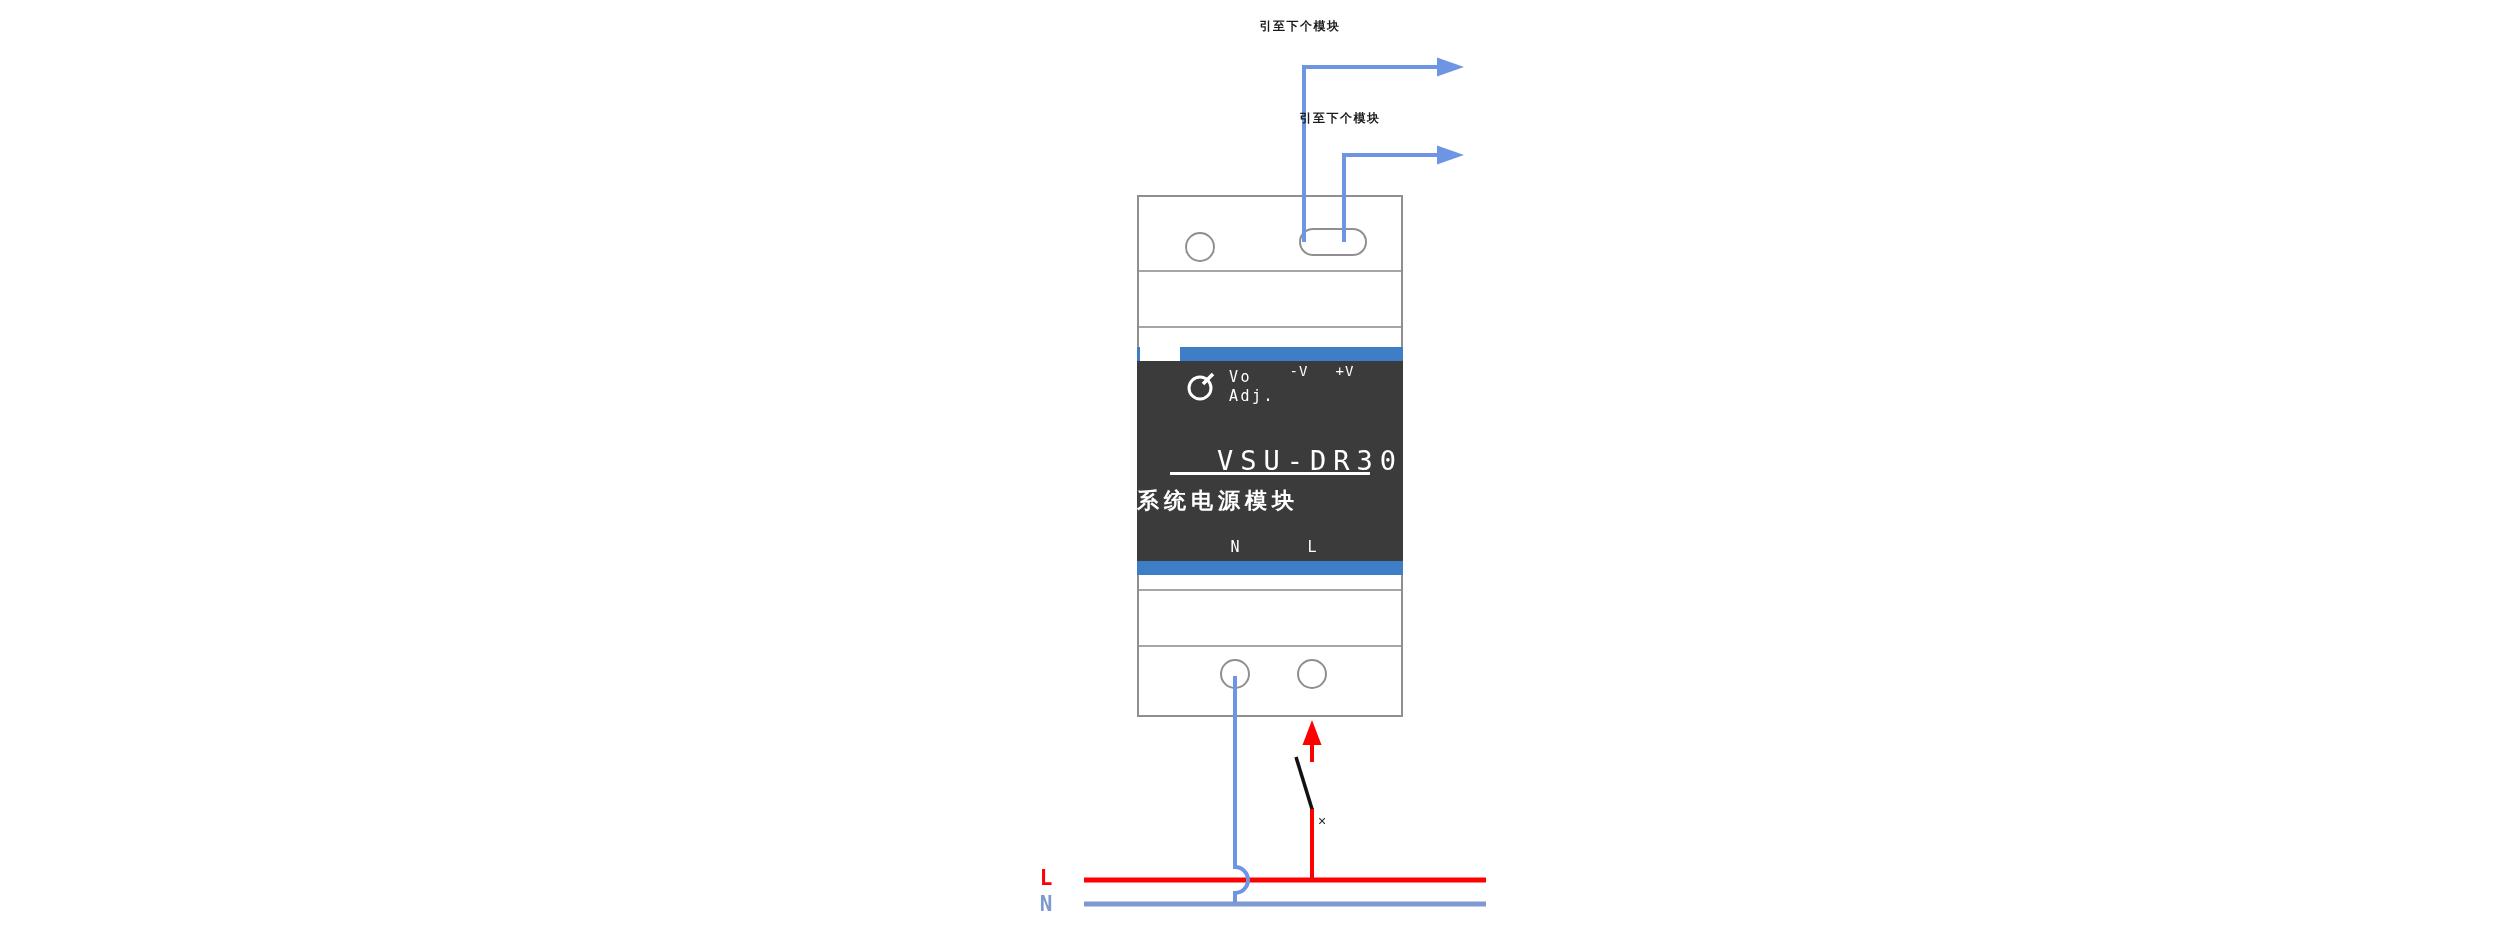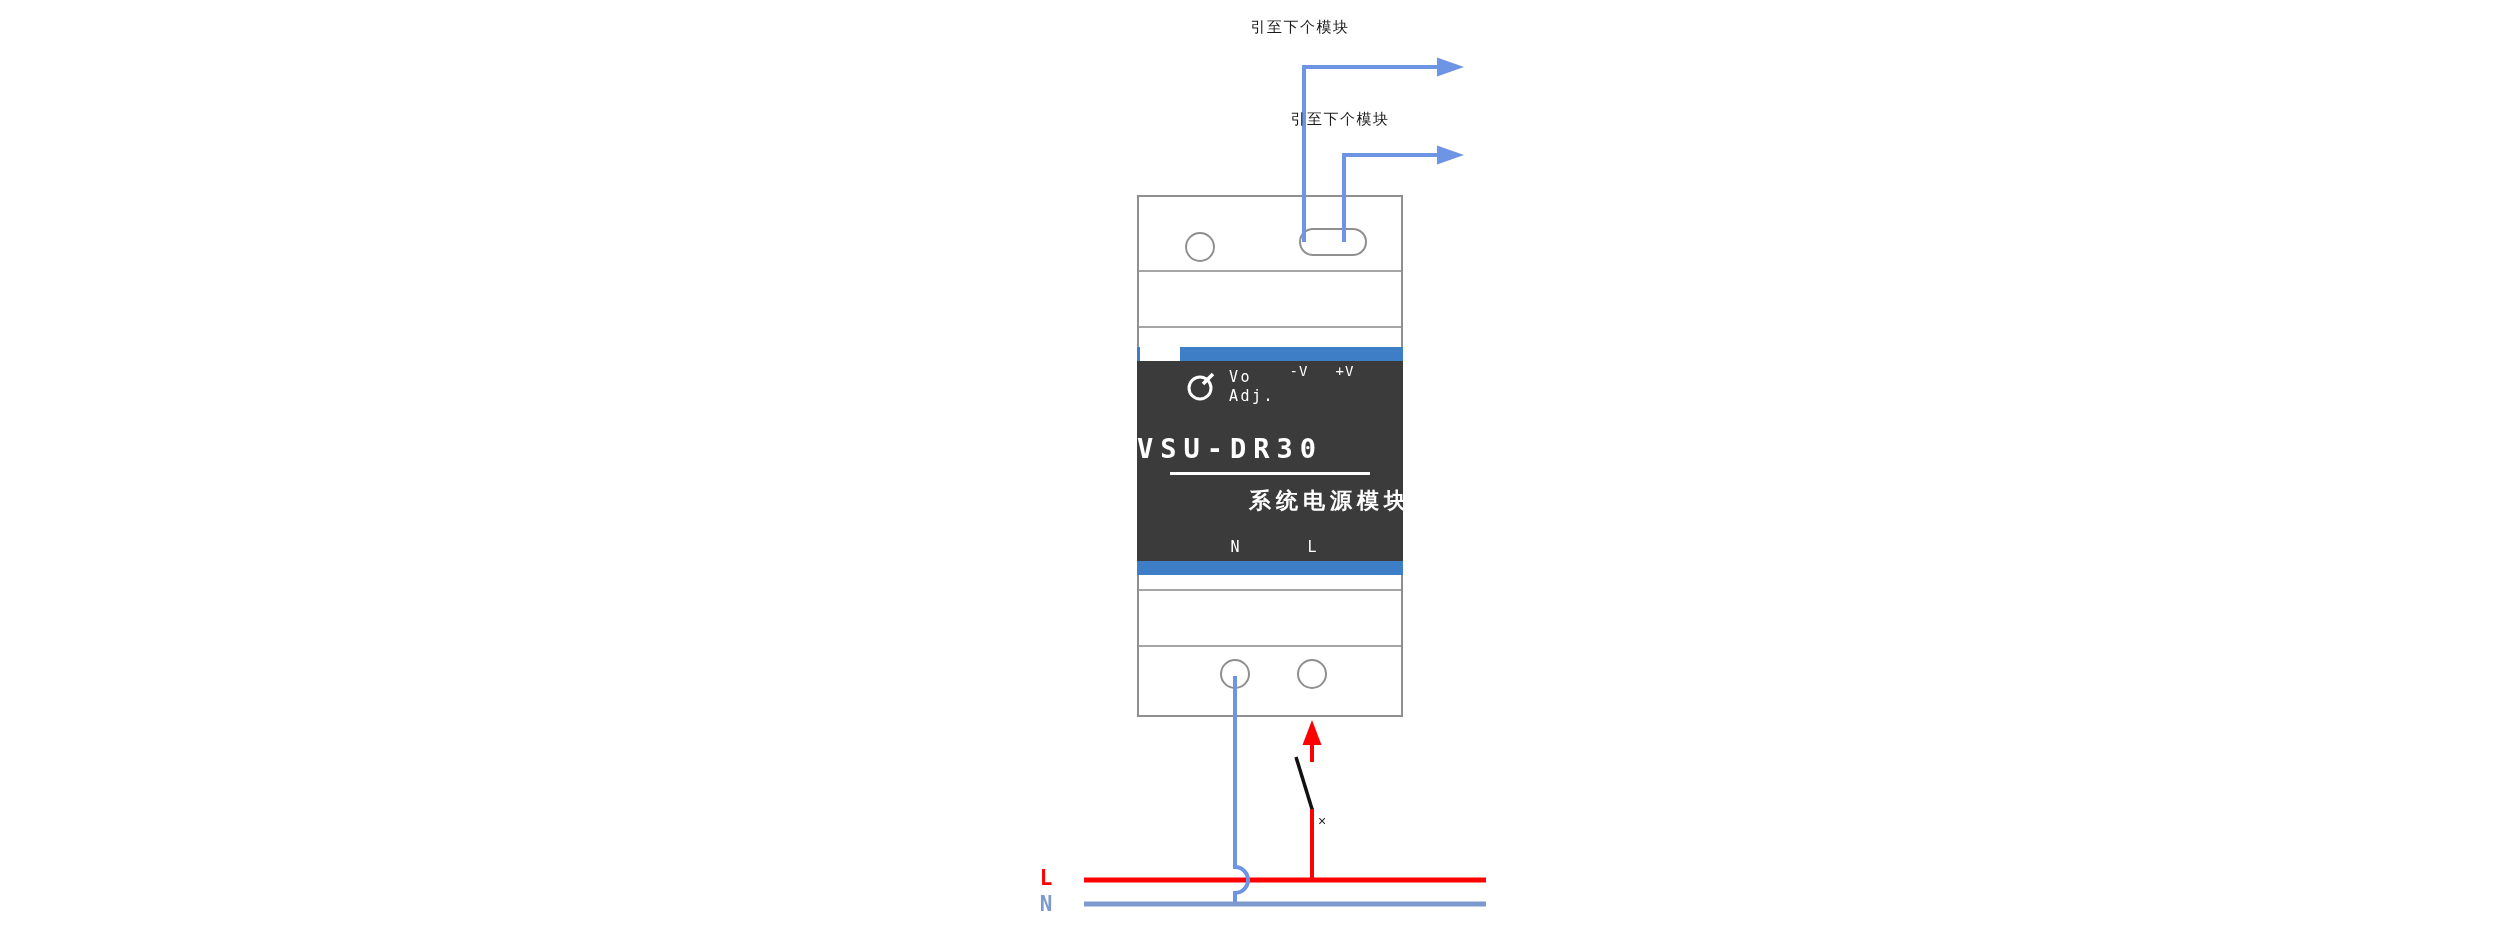--- a/index.html
+++ b/index.html
@@ -4,22 +4,22 @@
 <style>
   html,body{margin:0;padding:0;background:#ffffff;}
   #stage{
     position:relative;width:2500px;height:950px;background:#ffffff;overflow:hidden;
     font-family:"Liberation Sans","DejaVu Sans",sans-serif;
   }
   #svg-layer{position:absolute;left:0;top:0;z-index:3;pointer-events:none;}
 
   .diagram-label{
     position:absolute;transform:translateX(-50%);
-    font-size:15px;color:var(--text-dark,#1a1a1a);letter-spacing:1.5px;
-    white-space:nowrap;z-index:4;font-weight:400;
+    font-size:12px;color:var(--text-dark,#1a1a1a);letter-spacing:1.5px;
+    white-space:nowrap;z-index:4;font-weight:700;
   }
   .bus-label{
     position:absolute;transform:translateX(-50%);
     font-size:21px;font-weight:bold;z-index:4;
     font-family:"DejaVu Sans Mono","Liberation Mono",monospace;
   }
   #bus-label-l{color:var(--wire-red,#fe0000);}
   #bus-label-n{color:var(--bus-blue,#7d99cf);}
 
   
@@ -51,27 +51,27 @@
     position:absolute;left:0;top:166px;width:100%;height:200px;
     background:var(--panel-dark,#3b3b3b);color:#fff;
   }
   .panel-mono{font-family:"DejaVu Sans Mono","Liberation Mono",monospace;color:#fff;}
   .pt{position:absolute;}
   #knob-icon{left:47px;top:8px;}
   #knob-label{left:92px;top:7px;font-size:15px;line-height:19px;letter-spacing:2.5px;}
   .vout-label{top:2px;transform:translateX(-50%);font-size:14px;letter-spacing:1px;}
   #label-neg-v{left:162px;} #label-pos-v{left:208px;}
   #model-name{
-    left:0;top:72px;width:100%;text-align:left;
-    font-size:27px;font-weight:bold;letter-spacing:7px;
+    left:0;top:84px;width:100%;text-align:right;
+    font-size:27px;font-weight:normal;letter-spacing:7px;
   }
   #model-underline{left:50%;transform:translateX(-50%);top:111px;width:200px;height:2.5px;background:#ffffff;}
   #product-name{
-    left:0;top:125px;width:100%;text-align:right;color:#fff;
-    font-size:22px;font-weight:600;letter-spacing:5px;margin-left:8px;
+    left:0;top:125px;width:100%;text-align:left;color:#fff;
+    font-size:22px;font-weight:600;letter-spacing:5px;
   }
   .in-term-label{top:177px;transform:translateX(-50%);font-size:15px;}
   #label-term-n{left:98px;} #label-term-l{left:175px;}
 </style>
 </head>
 <body>
 
 <div id="stage">
 
   <div class="diagram-label" style="left:1300px;top:18px;">引至下个模块</div>

